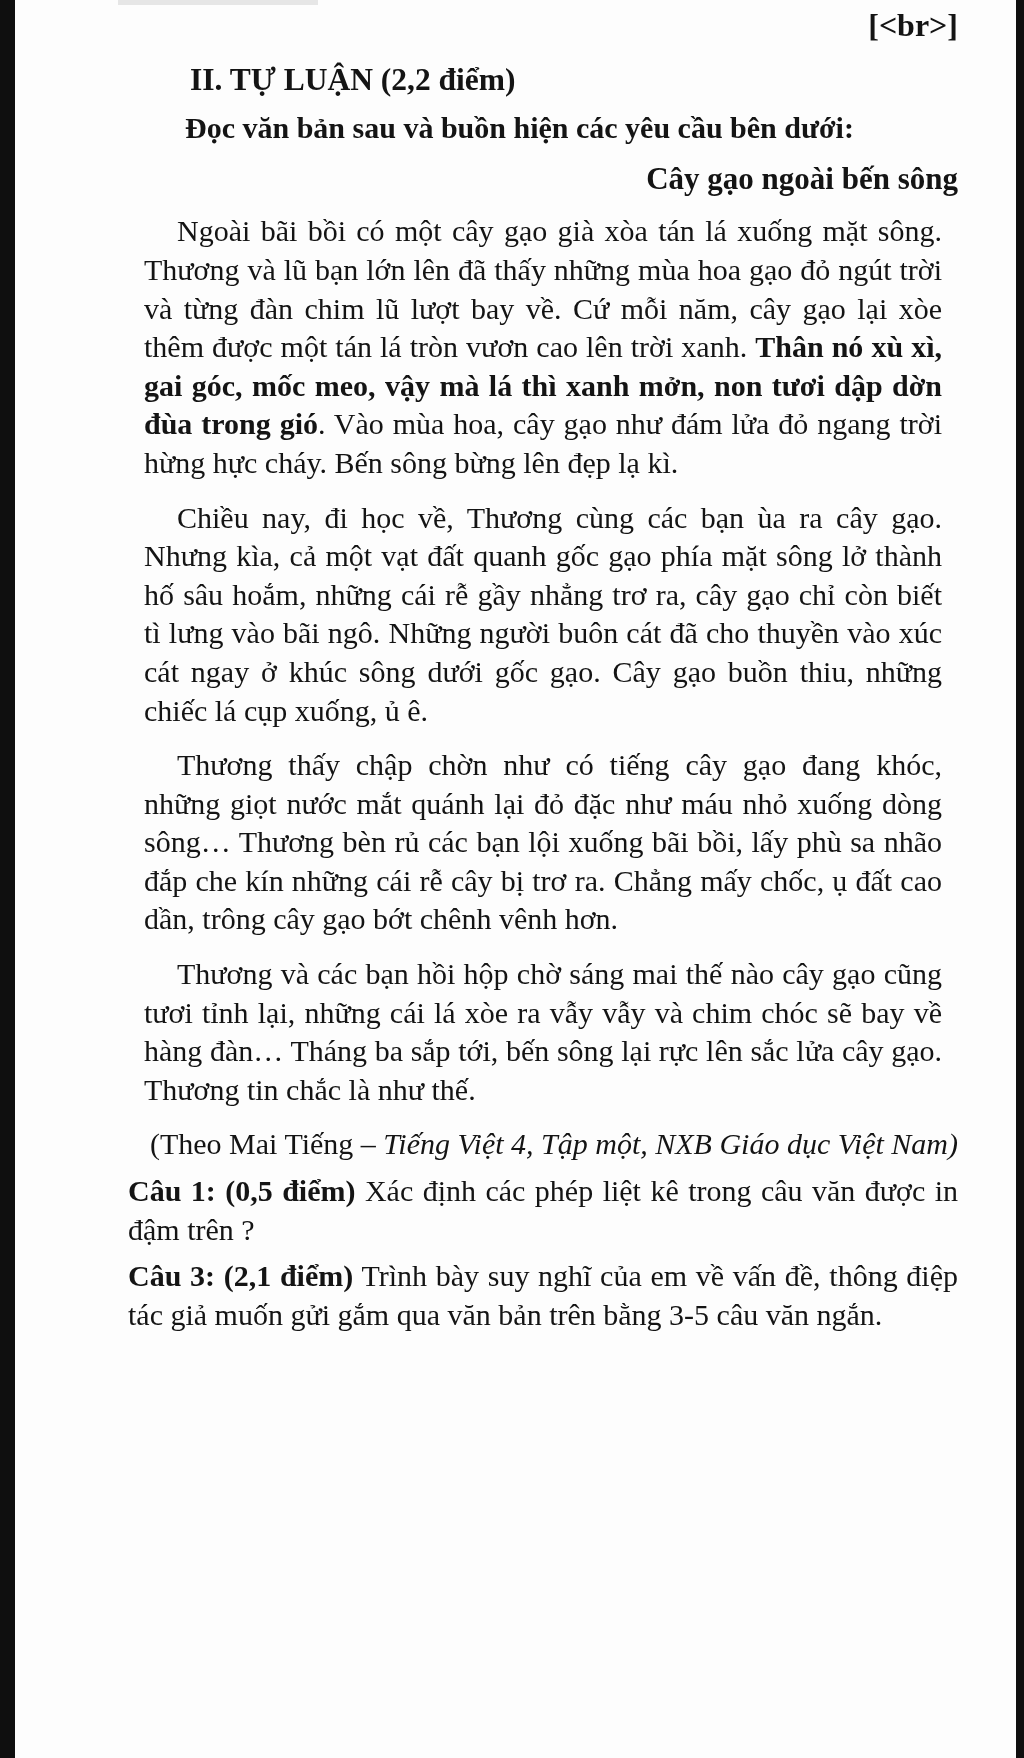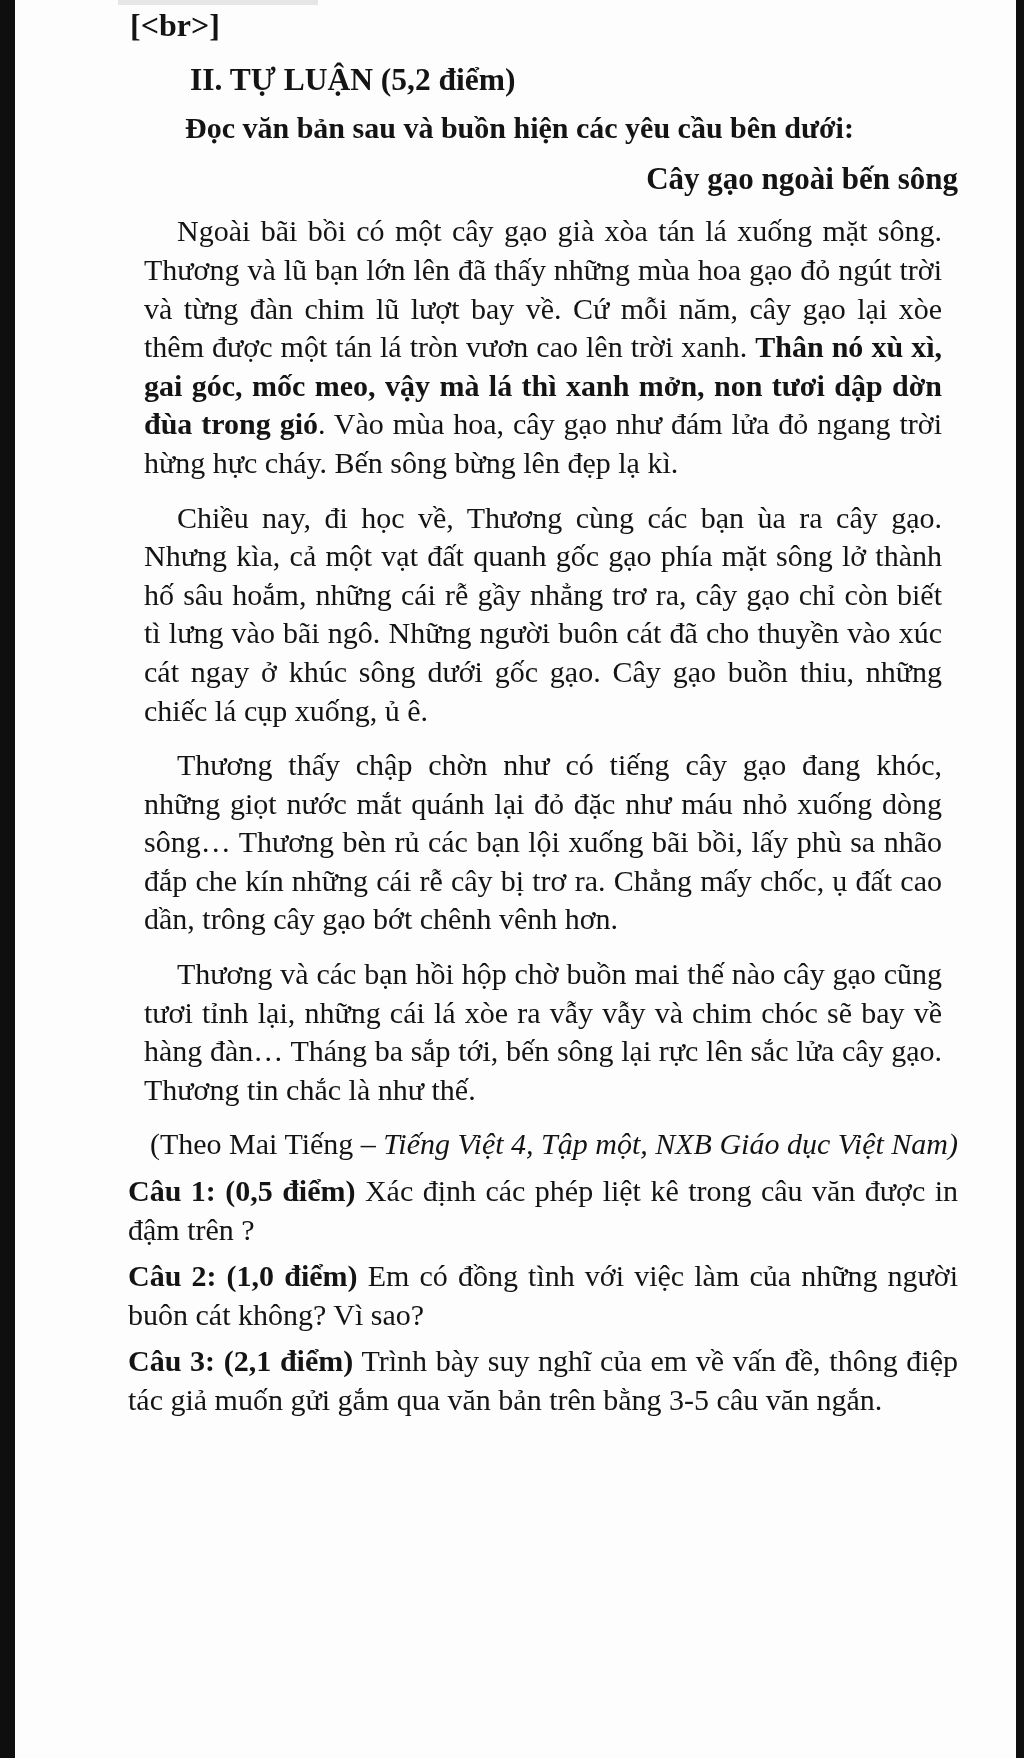--- a/index.html
+++ b/index.html
@@ -39,21 +39,21 @@
     top: 0;
     width: 830px;
     font-size: 30px;
     line-height: 38.6px;
     text-align: justify;
   }
   .toptag {
     margin: 6px 0 0 2px;
     font-weight: 700;
     font-size: 32px;
-    text-align: left;
+    text-align: right;
   }
   .heading {
     margin: 16px 0 0 62px;
     font-size: 31.5px;
     font-weight: 700;
     line-height: 38.6px;
     text-align: left;
   }
   .instruction {
     margin: 10px 0 0 0;
@@ -89,36 +89,35 @@
 
 <div class="page">
   <div class="bar bar-left"></div>
   <div class="bar bar-right"></div>
   <div class="scan-artifact"></div>
 
   <div class="content">
 
     <div class="toptag">[&lt;br&gt;]</div>
 
-    <div class="heading">II. TỰ LUẬN (5,2 điểm)</div>
+    <div class="heading">II. TỰ LUẬN (2,2 điểm)</div>
 
     <p class="instruction">Đọc văn bản sau và buồn hiện các yêu cầu bên dưới:</p>
 
     <div class="reading-title">Cây gạo ngoài bến sông</div>
 
     <p class="para para-first"><span>Ngoài bãi bồi có một cây gạo già xòa tán lá xuống mặt sông. Thương và lũ bạn lớn lên đã thấy những mùa hoa gạo đỏ ngút trời và từng đàn chim lũ lượt bay về. Cứ mỗi năm, cây gạo lại xòe thêm được một tán lá tròn vươn cao lên trời xanh. </span><span class="b">Thân nó xù xì, gai góc, mốc meo, vậy mà lá thì xanh mởn, non tươi dập dờn đùa trong gió</span><span>. Vào mùa hoa, cây gạo như đám lửa đỏ ngang trời hừng hực cháy. Bến sông bừng lên đẹp lạ kì.</span></p>
 
     <p class="para">Chiều nay, đi học về, Thương cùng các bạn ùa ra cây gạo. Nhưng kìa, cả một vạt đất quanh gốc gạo phía mặt sông lở thành hố sâu hoắm, những cái rễ gầy nhẳng trơ ra, cây gạo chỉ còn biết tì lưng vào bãi ngô. Những người buôn cát đã cho thuyền vào xúc cát ngay ở khúc sông dưới gốc gạo. Cây gạo buồn thiu, những chiếc lá cụp xuống, ủ ê.</p>
 
     <p class="para">Thương thấy chập chờn như có tiếng cây gạo đang khóc, những giọt nước mắt quánh lại đỏ đặc như máu nhỏ xuống dòng sông… Thương bèn rủ các bạn lội xuống bãi bồi, lấy phù sa nhão đắp che kín những cái rễ cây bị trơ ra. Chẳng mấy chốc, ụ đất cao dần, trông cây gạo bớt chênh vênh hơn.</p>
 
-    <p class="para">Thương và các bạn hồi hộp chờ buồn mai thế nào cây gạo cũng tươi tỉnh lại, những cái lá xòe ra vẫy vẫy và chim chóc sẽ bay về hàng đàn… Tháng ba sắp tới, bến sông lại rực lên sắc lửa cây gạo. Thương tin chắc là như thế.</p>
+    <p class="para">Thương và các bạn hồi hộp chờ sáng mai thế nào cây gạo cũng tươi tỉnh lại, những cái lá xòe ra vẫy vẫy và chim chóc sẽ bay về hàng đàn… Tháng ba sắp tới, bến sông lại rực lên sắc lửa cây gạo. Thương tin chắc là như thế.</p>
 
     <p class="attribution"><span>(Theo Mai Tiếng – </span><span class="i">Tiếng Việt 4, Tập một, NXB Giáo dục Việt Nam)</span></p>
 
     <p class="question"><span class="b">Câu 1: (0,5 điểm)</span><span> Xác định các phép liệt kê trong câu văn được in đậm trên ?</span></p>
 
-    <p class="question"><span class="b">Câu 2: (1,0 điểm)</span><span> Em có đồng tình với việc làm của những người buôn cát không? Vì sao?</span></p>
 
     <p class="question"><span class="b">Câu 3: (2,1 điểm)</span><span> Trình bày suy nghĩ của em về vấn đề, thông điệp tác giả muốn gửi gắm qua văn bản trên bằng 3-5 câu văn ngắn.</span></p>
 
   </div>
 </div>
 
 </body></html>

